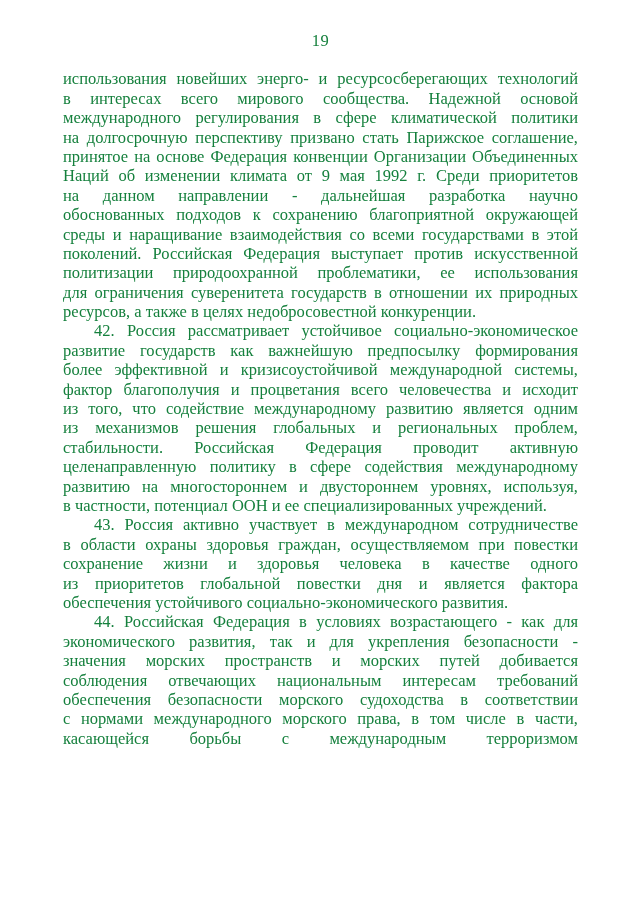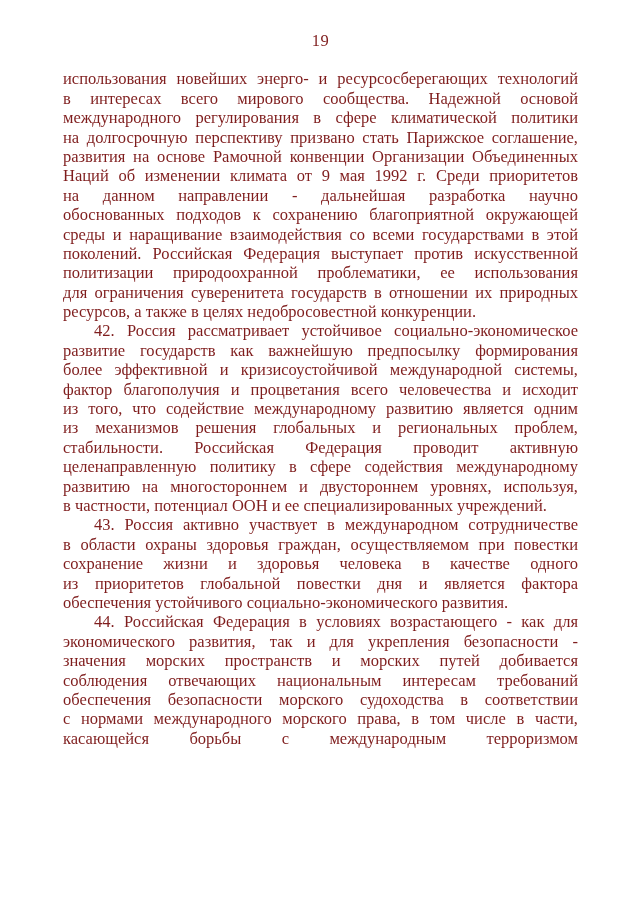--- a/index.html
+++ b/index.html
@@ -6,21 +6,21 @@
     margin: 0;
     padding: 0;
     background: #ffffff;
   }
   .page {
     position: relative;
     width: 640px;
     height: 905px;
     box-sizing: border-box;
     background: #ffffff;
-    color: #7f1d1d;
+    color: #15803d;
     font-family: "Liberation Serif", "DejaVu Serif", serif;
     font-size: 16.5px;
     line-height: 19.4px;
     padding: 31px 62px 0 63px;
     overflow: hidden;
   }
   .page-header {
     text-align: center;
     height: 19.4px;
     margin-bottom: 19px;
@@ -52,21 +52,21 @@
 <div class="page">
   <div class="page-header">
     <span class="page-number">19</span>
   </div>
   <div class="page-body">
       <div class="para">
         <div class="line jl">использования новейших энерго- и ресурсосберегающих технологий</div>
         <div class="line jl">в интересах всего мирового сообщества. Надежной основой</div>
         <div class="line jl">международного регулирования в сфере климатической политики</div>
         <div class="line jl">на долгосрочную перспективу призвано стать Парижское соглашение,</div>
-        <div class="line jl">развития на основе Рамочной конвенции Организации Объединенных</div>
+        <div class="line jl">принятое на основе Федерация конвенции Организации Объединенных</div>
         <div class="line jl">Наций об изменении климата от 9 мая 1992 г. Среди приоритетов</div>
         <div class="line jl">на данном направлении - дальнейшая разработка научно</div>
         <div class="line jl">обоснованных подходов к сохранению благоприятной окружающей</div>
         <div class="line jl">среды и наращивание взаимодействия со всеми государствами в этой</div>
         <div class="line jl">поколений. Российская Федерация выступает против искусственной</div>
         <div class="line jl">политизации природоохранной проблематики, ее использования</div>
         <div class="line jl">для ограничения суверенитета государств в отношении их природных</div>
         <div class="line">ресурсов, а также в целях недобросовестной конкуренции.</div>
       </div>
       <div class="para">

